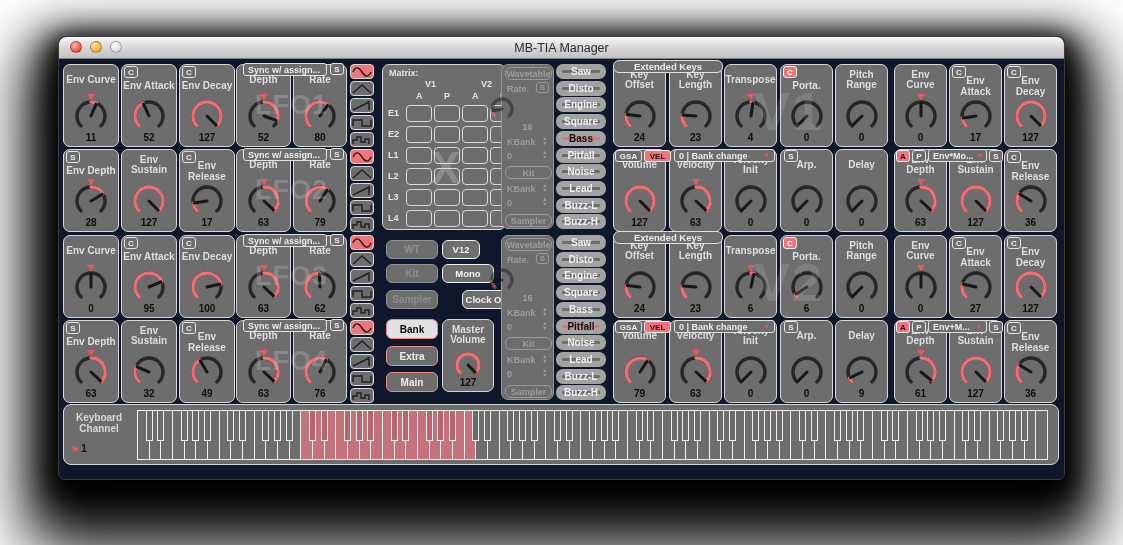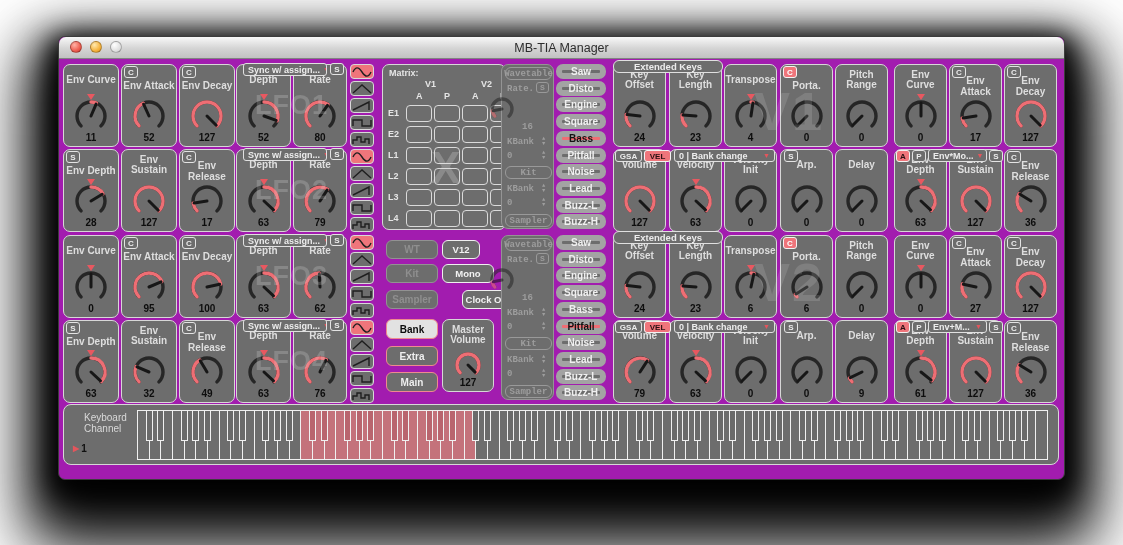--- a/index.html
+++ b/index.html
@@ -1,31 +1,31 @@
 <!DOCTYPE html>
 <html><head>
 <meta charset="utf-8">
 <style>
   html,body{margin:0;padding:0;background:#ffffff;}
   body{width:1123px;height:545px;overflow:hidden;position:relative;font-family:"Liberation Sans",sans-serif;}
-  .window{position:absolute;left:58px;top:36px;width:1005px;height:442px;border-radius:7px;background:#a21caf;
+  .window{position:absolute;left:58px;top:36px;width:1005px;height:442px;border-radius:7px;background:#0f172a;
     border:1px solid #3c3c3c;
     box-shadow:0 8px 25px 8px rgba(0,0,0,.9),0 25px 50px 22px rgba(0,0,0,.92),0 45px 70px 30px rgba(0,0,0,.65);}
   .titlebar{height:21px;border-radius:7px 7px 0 0;background:linear-gradient(#f8f8f8,#d4d4d4 55%,#c2c2c2);
     border-bottom:1px solid #828282;position:relative;display:flex;align-items:center;justify-content:center;}
   .title{font-size:12.5px;color:#2d2d2d;}
   .lights{position:absolute;left:11px;top:4px;display:flex;gap:8px;}
   .light{width:12px;height:12px;border-radius:50%;border:1px solid rgba(0,0,0,.28);box-sizing:border-box;}
   .light.red{background:radial-gradient(circle at 35% 30%,#ffb3a7,#ee5f51 60%,#c93b2e);}
   .light.yellow{background:radial-gradient(circle at 35% 30%,#ffe9b0,#f6b33e 60%,#d98f1f);}
   .light.gray{background:radial-gradient(circle at 35% 30%,#ffffff,#dcdcdc 70%,#bdbdbd);}
   .content{position:absolute;left:0;top:21px;right:0;bottom:0;}
 
   .cell{position:absolute;border:1px solid #d7d7d7;border-radius:7px;background:#6d6d6d;box-sizing:border-box;}
-  .cell-dim{border-color:#949494;font-family:Liberation Mono, monospace;}
+  .cell-dim{border-color:#949494;}
 
   .klabel{position:absolute;left:1px;right:1px;top:4px;height:22px;display:flex;align-items:center;justify-content:center;
     text-align:center;color:#dedede;font-size:10px;font-weight:bold;line-height:10.5px;}
   .klabel.with-badge{top:12px;height:19px;}
   .kvalue{position:absolute;left:0;right:0;bottom:3px;text-align:center;color:#0d0d0d;font-size:10px;font-weight:bold;}
   .kdial{position:absolute;left:50%;transform:translateX(-50%);top:27px;}
 
   .badge{position:absolute;box-sizing:border-box;border:1px solid #e3e3e3;border-radius:3px;background:#6d6d6d;
     color:#ececec;font-size:8px;font-weight:bold;width:14px;height:12px;display:flex;align-items:center;justify-content:center;z-index:3;}
   .badge.wide{width:27px;}
@@ -62,21 +62,21 @@
   .mcell{position:absolute;border:1px solid #dadada;border-radius:4px;box-sizing:border-box;background:#6d6d6d;}
   .mlabel{position:absolute;color:#e5e5e5;font-size:9px;font-weight:bold;}
 
   .wm{position:absolute;color:rgba(228,228,228,.22);font-weight:bold;pointer-events:none;z-index:5;letter-spacing:1px;}
   .wm-env{font-size:28px;}
   .wm-lfo{font-size:27px;}
   .wm-x{font-size:44px;color:rgba(228,228,228,.25);}
   .wm-voice{font-size:54px;color:rgba(238,238,238,.15);letter-spacing:2px;}
 
   .kb-panel{left:4px;top:346px;width:996px;height:61px;border-radius:8px;overflow:hidden;}
-  .kb-label{position:absolute;left:20px;top:7px;color:#d9d9d9;font-size:10px;font-weight:normal;line-height:11px;}
+  .kb-label{position:absolute;left:12px;top:7px;color:#d9d9d9;font-size:10px;font-weight:bold;line-height:11px;text-align:center;}
   .kb-chan{position:absolute;left:9px;top:38px;display:flex;align-items:center;font-size:10px;font-weight:bold;color:#101010;}
   .chan-caret{color:#e4555c;font-size:8px;margin-right:2px;}
   .kb-keys{position:absolute;left:73px;top:5px;width:910px;height:50px;}
   .wkey{position:absolute;top:0;bottom:0;border:1px solid #f0f0f0;box-sizing:border-box;background:transparent;}
   .wkey.hl{background:#c4727b;}
   .bkey{position:absolute;top:0;height:31px;border:1px solid #f0f0f0;box-sizing:border-box;background:#6a6a6a;z-index:2;}
   .bkey.hl{background:#b9656e;}
 </style>
 </head>
 <body>

